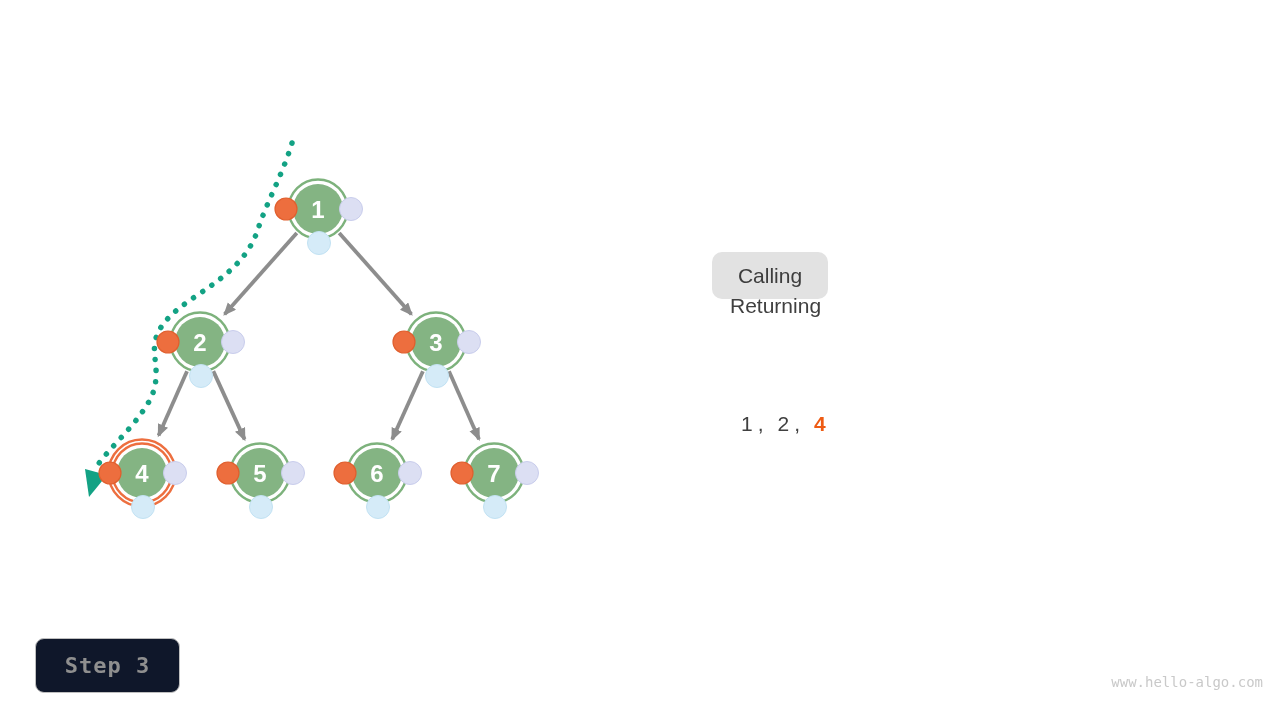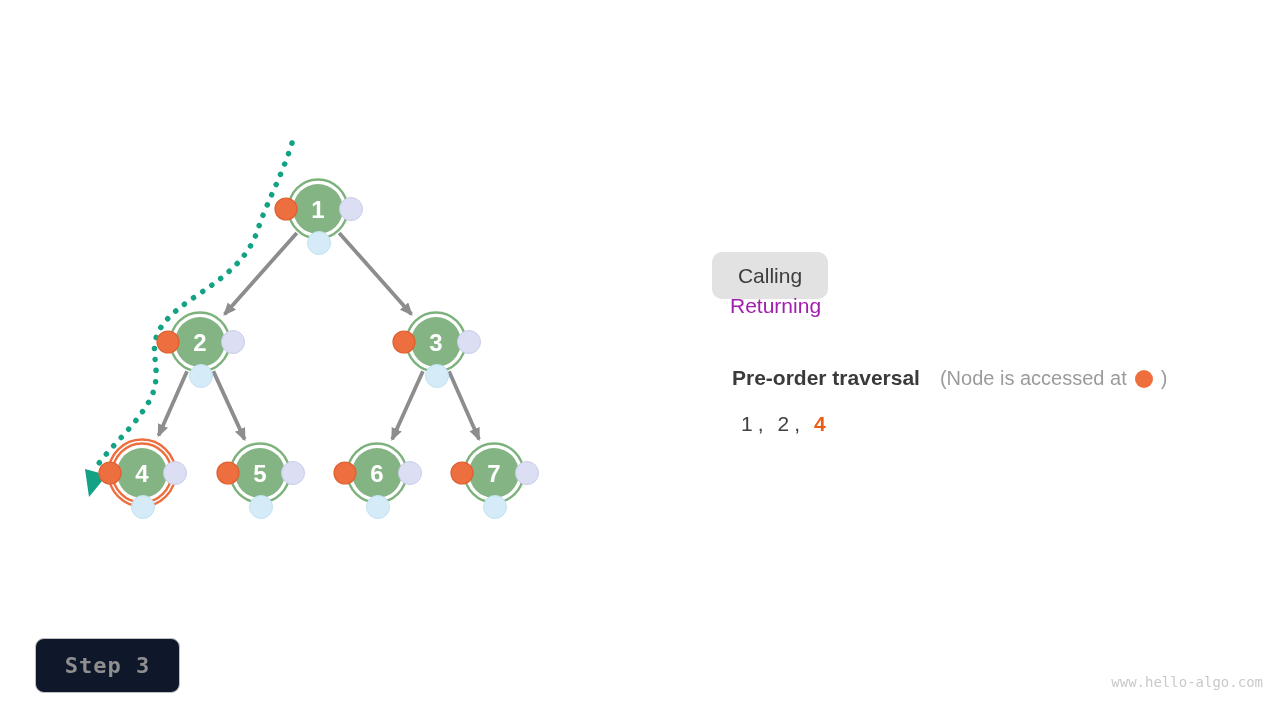--- a/index.html
+++ b/index.html
@@ -13,21 +13,21 @@
   
   .legend-chip {
     position: absolute; left: 712px; top: 252px;
     width: 116px; height: 47px;
     background: #e2e2e2; border-radius: 10px;
     display: flex; align-items: center; justify-content: center;
     font-size: 21px; color: #3d3d3d;
   }
   .legend-plain {
     position: absolute; left: 730px; top: 294px;
-    font-size: 21px; color: #a21caf;
+    font-size: 21px; color: #404040;
   }
   .caption-row {
     position: absolute; left: 732px; top: 366px;
     display: flex; align-items: center; white-space: nowrap;
   }
   .caption-title { font-size: 21px; font-weight: 700; color: #3a3a3a; }
   .caption-note { font-size: 20px; color: #9b9b9b; margin-left: 20px; }
   .caption-dot {
     display: inline-block; width: 18px; height: 18px; border-radius: 50%;
     margin: 0 8px 0 8px; vertical-align: -3px;
@@ -141,24 +141,20 @@
         </g>
       </g>
     </svg>
 
   <div class="legend-chip">
     <span>Calling</span>
   </div>
 
   <div class="legend-plain">Returning</div>
 
-  <div class="caption-row">
-    <span class="caption-title">Pre-order traversal</span>
-    <span class="caption-note"><span>(Node is accessed at</span><span class="caption-dot" id="caption-dot" style="background: rgb(238, 111, 61);"></span><span class="caption-close">)</span></span>
-  </div>
 
   <div class="sequence-row">
     <span class="seq-num">1</span>
     <span class="seq-comma">,</span>
     <span class="seq-num">2</span>
     <span class="seq-comma">,</span>
     <span class="seq-num seq-highlight" id="seq-highlight" style="color: rgb(238, 91, 19);">4</span>
   </div>
 
   <div class="step-box">

